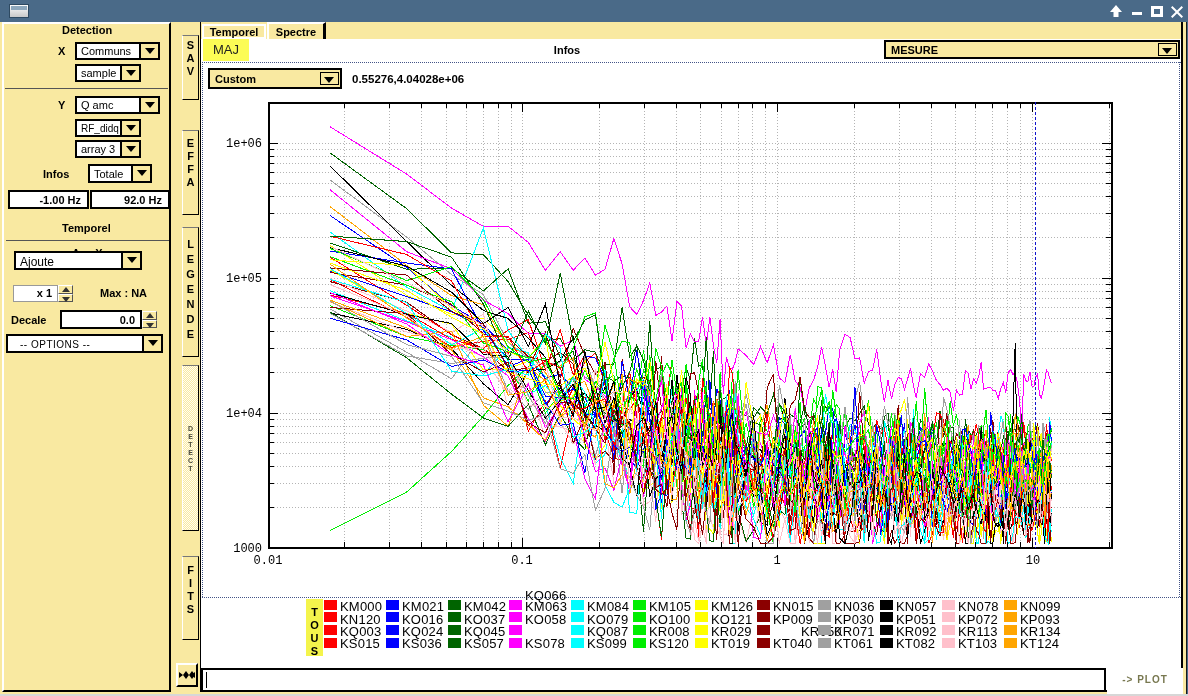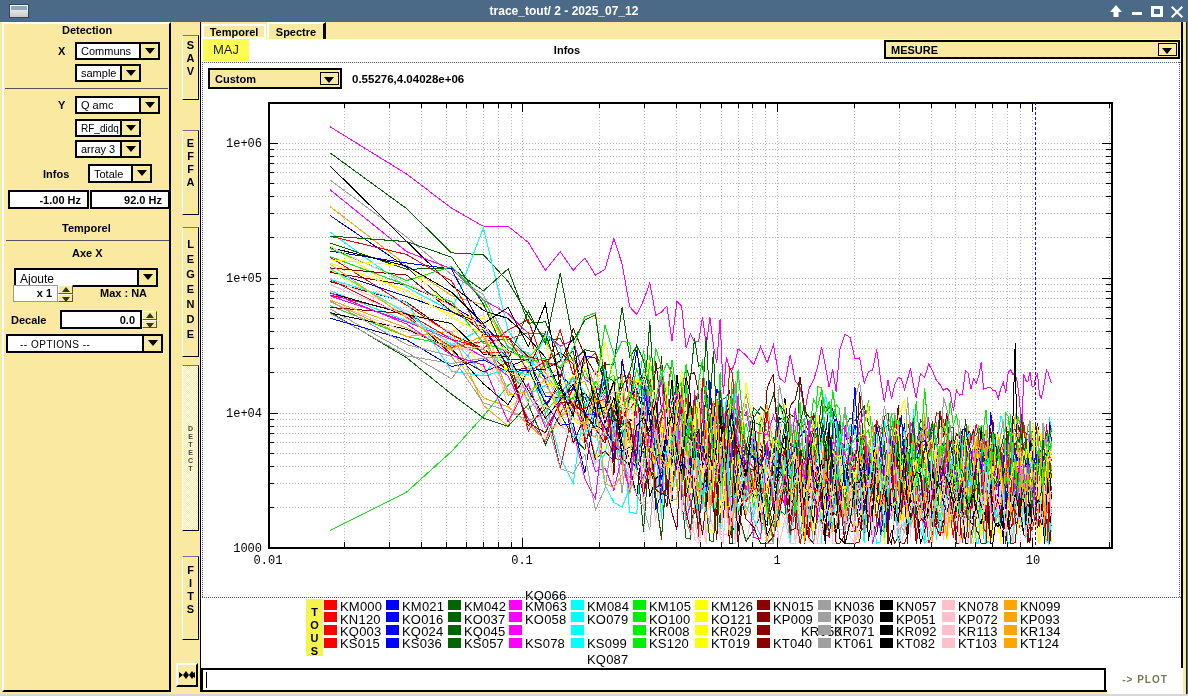--- a/index.html
+++ b/index.html
@@ -40,21 +40,20 @@
 .sw { position:absolute; width:13px; height:10px; }
 .ll { position:absolute; font-size:13px; letter-spacing:0.2px; color:#000; white-space:nowrap;text-align:right; }
 #tous { left:306px; top:599px; width:17px; height:57px; background:#f4f44c; font-weight:bold; font-size:11px; line-height:13px; text-align:center; padding-top:7px; }
 #entry { left:201px; top:668px; width:905px; height:24px; background:#fff; border:2px solid #000; }
 #entry:before { content:""; position:absolute; left:3px; top:2px; bottom:2px; width:1px; background:#000; }
 #plotbtn { left:1107px; top:668px; width:76px; height:39px; background:#ffffff; color:#787850; font-size:10px; font-weight:bold; text-align:center; line-height:23px; letter-spacing:1px; }
 #squarebtn { left:176px; top:663px; width:22px; height:24px; background:#f9e9a1; border-top:2px solid #fff; border-left:2px solid #fff; border-right:2px solid #000; border-bottom:2px solid #000; }
 </style></head>
 <body>
 <div class="abs" id="title">
-  <div class="abs txt">trace_tout/ 2 - 2025_07_12</div>
   <div class="abs" id="wicon"></div>
   <svg class="abs" style="left:1108px;top:3px" width="76" height="16" fill="#fff">
     <path d="M8 2 L14 9 L10.5 9 L10.5 14 L5.5 14 L5.5 9 L2 9 Z"></path>
     <rect x="24" y="9" width="10" height="3"></rect>
     <path d="M43 3 h12 v11 h-12 Z M46 6 v5 h6 V6 Z" fill-rule="evenodd"></path>
     <path d="M63 4.4 L64.4 3 L69 7.6 L73.6 3 L75 4.4 L70.4 9 L75 13.6 L73.6 15 L69 10.4 L64.4 15 L63 13.6 L67.6 9 Z"></path>
   </svg>
 </div>
 <div class="abs" id="main"></div>
 <div class="abs" id="tabstrip"></div>
@@ -350,21 +349,21 @@
 <div class="lab" style="left:43px;top:168px;">Infos</div>
 <div class="combo" style="left:88px;top:164px;width:64px;height:19px;">
     <span class="tx" style="top:2px">Totale</span>
     <span class="ar"></span>
   </div>
 <div class="field" style="left:8px;top:190px;width:81px;height:19px;text-align:right;padding-right:6px;padding-top:2px;">-1.00 Hz</div>
 <div class="field" style="left:90px;top:190px;width:80px;height:19px;text-align:right;padding-right:6px;padding-top:2px;">92.0 Hz</div>
 <div class="lab" style="left:62px;top:222px;">Temporel</div>
 <div class="sep" style="left:6px;top:240px;width:163px;"></div>
 <div class="lab" style="left:72px;top:247px;">Axe X</div>
-<div class="combo" style="left:14px;top:268px;width:144px;height:19px;">
+<div class="combo" style="left:14px;top:251px;width:128px;height:19px;">
     <span class="tx" style="top:2px;font-size:12px">Ajoute</span>
     <span class="ar"></span>
   </div>
 <div class="field" style="left:13px;top:285px;width:45px;height:17px;text-align:right;padding-right:5px;padding-top:1px;border:1px solid #999;">x 1</div>
 <div class="spin" style="left:58px;top:285px;width:15px;height:17px;">
     <i class="up"></i>
     <i class="dn"></i>
   </div>
 <div class="lab" style="left:100px;top:287px;">Max : NA</div>
 <div class="lab" style="left:11px;top:314px;">Decale</div>
@@ -416,21 +415,21 @@
 <div class="ll" style="left:525px;top:612px">KO058</div>
 <div class="sw" style="left:509px;top:625px;background:#ff00ff"></div>
 <div class="ll" style="left:525px;top:588px">KQ066</div>
 <div class="sw" style="left:509px;top:638px;background:#ff00ff"></div>
 <div class="ll" style="left:525px;top:636px">KS078</div>
 <div class="sw" style="left:571px;top:600px;background:#00ffff"></div>
 <div class="ll" style="left:587px;top:599px">KM084</div>
 <div class="sw" style="left:571px;top:612px;background:#00ffff"></div>
 <div class="ll" style="left:587px;top:612px">KO079</div>
 <div class="sw" style="left:571px;top:625px;background:#00ffff"></div>
-<div class="ll" style="left:587px;top:652px">KQ087</div>
+<div class="ll" style="left:587px;top:624px">KQ087</div>
 <div class="sw" style="left:571px;top:638px;background:#00ffff"></div>
 <div class="ll" style="left:587px;top:636px">KS099</div>
 <div class="sw" style="left:633px;top:600px;background:#00ee00"></div>
 <div class="ll" style="left:649px;top:599px">KM105</div>
 <div class="sw" style="left:633px;top:612px;background:#00ee00"></div>
 <div class="ll" style="left:649px;top:612px">KO100</div>
 <div class="sw" style="left:633px;top:625px;background:#00ee00"></div>
 <div class="ll" style="left:649px;top:624px">KR008</div>
 <div class="sw" style="left:633px;top:638px;background:#00ee00"></div>
 <div class="ll" style="left:649px;top:636px">KS120</div>

